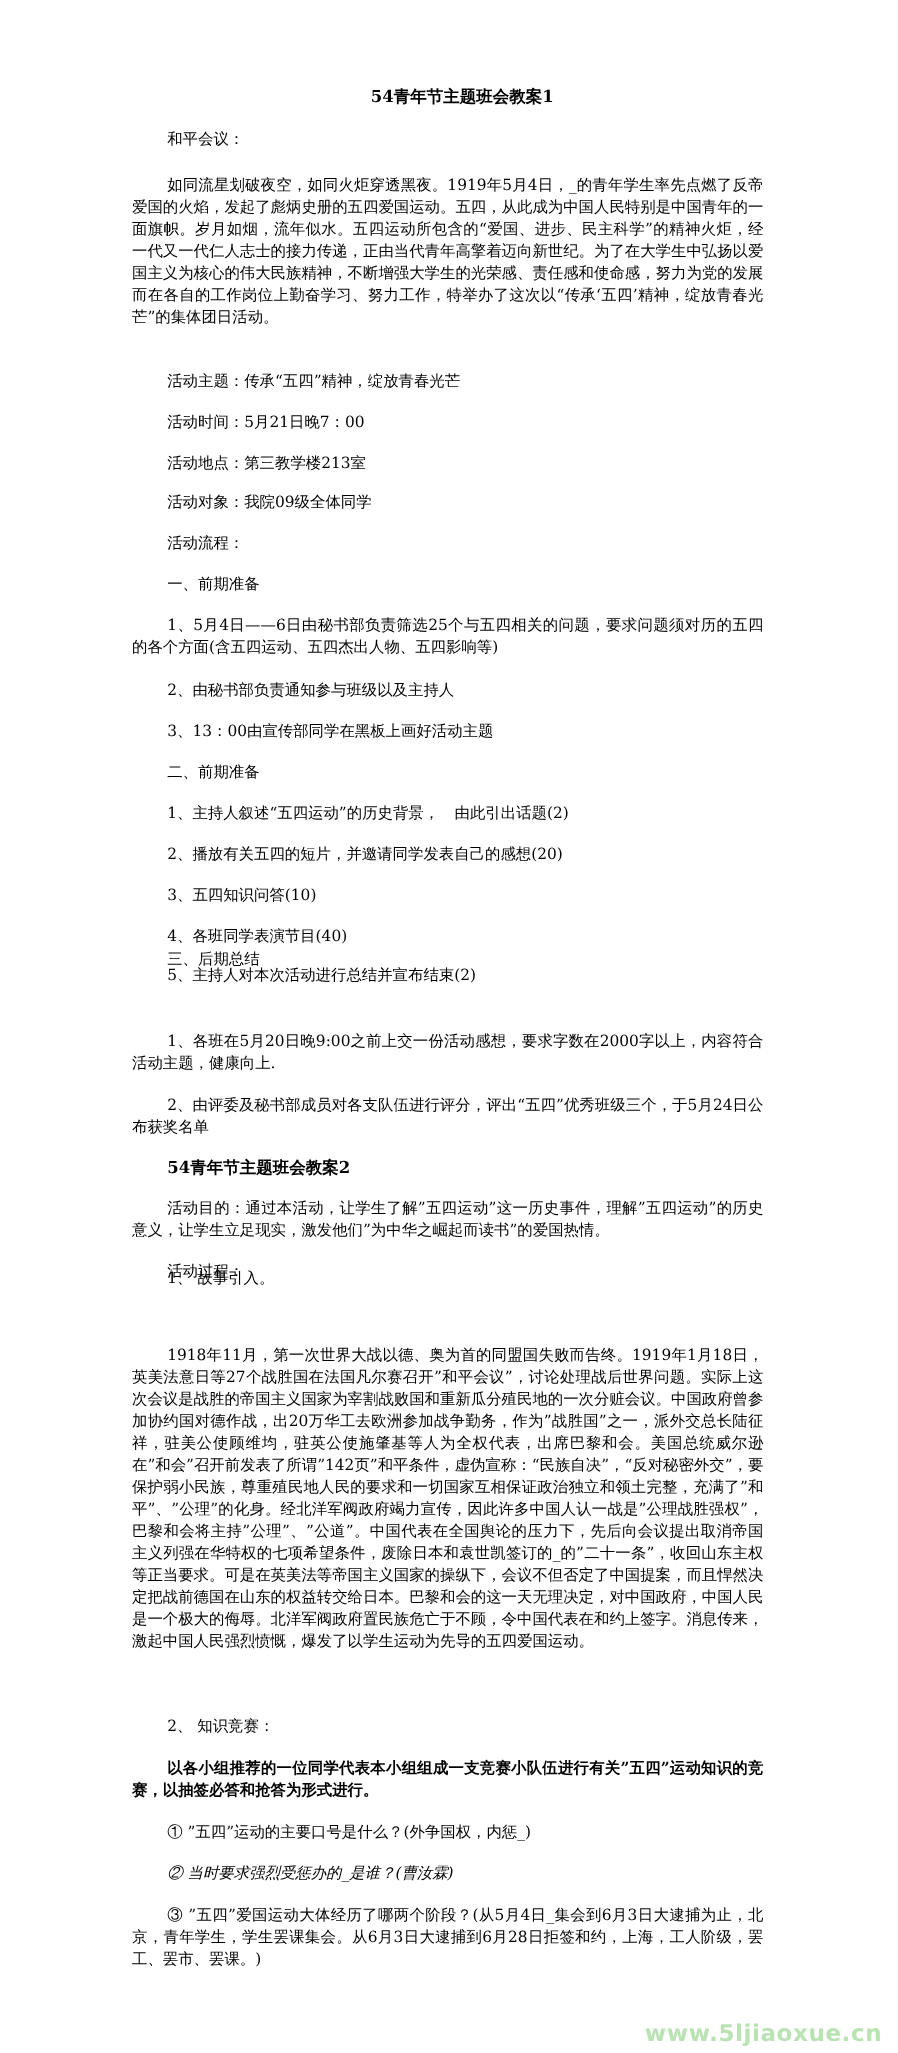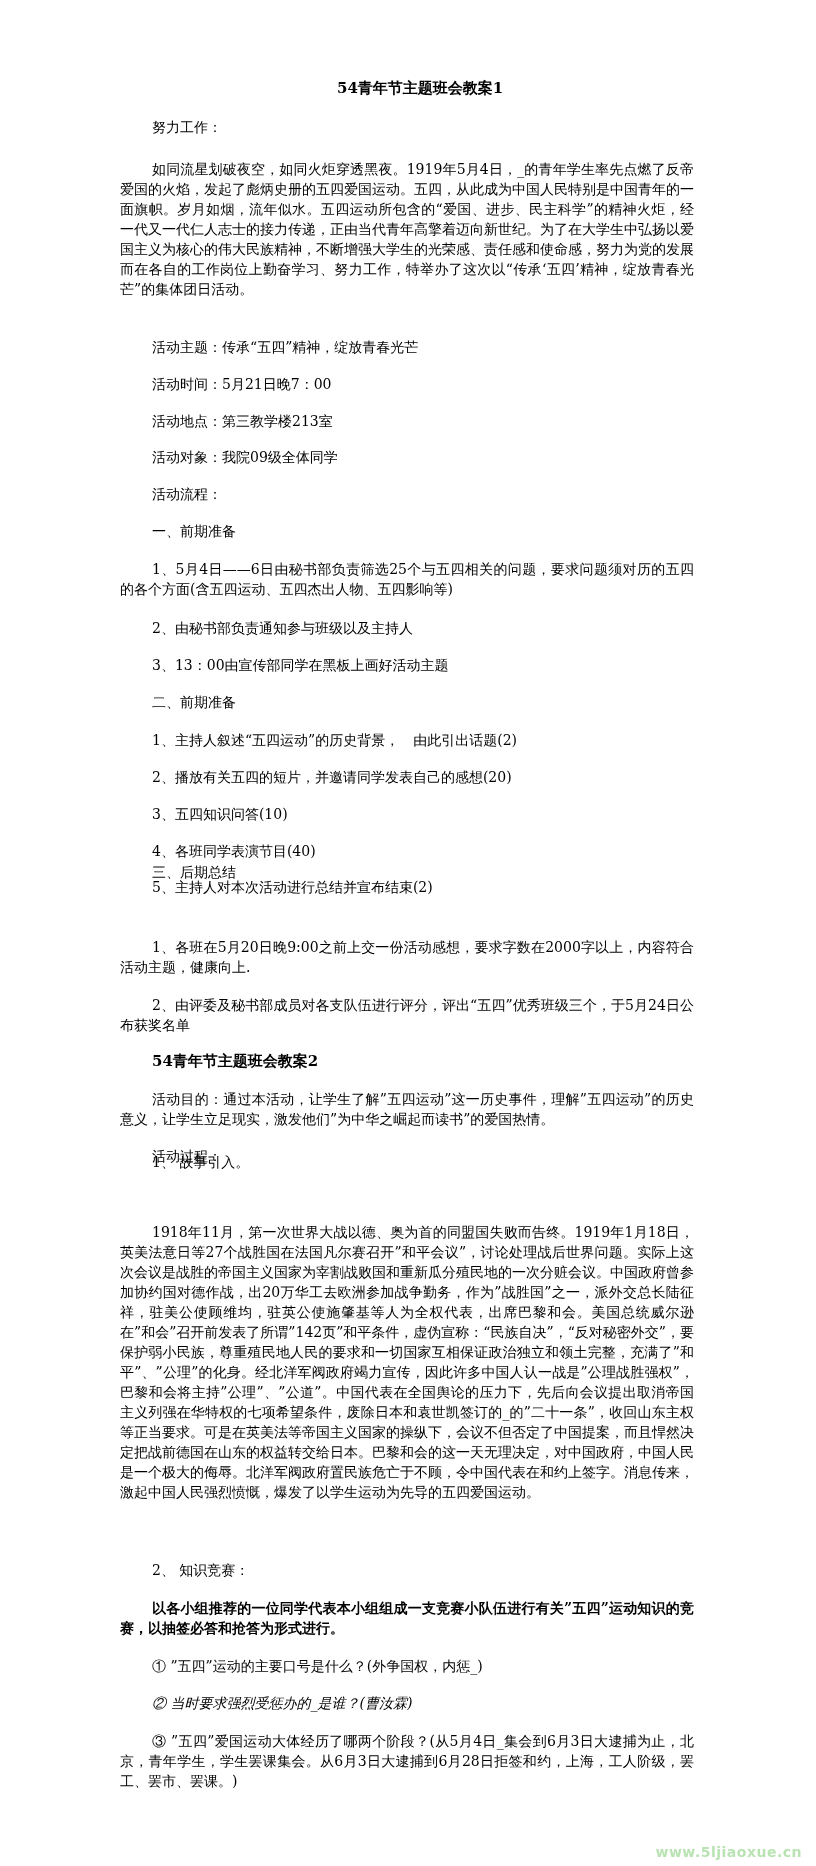--- a/index.html
+++ b/index.html
@@ -4,28 +4,28 @@
 <style>
   html, body { margin: 0; padding: 0; background: #ffffff; }
   body { width: 816px; height: 1866px; position: relative; overflow: hidden;
          font-family: "DejaVu Serif", "Liberation Serif", serif; color: #000; }
   .page { position: absolute; left: 120px; top: 0; width: 574px; }
   .t { position: absolute; left: 0; width: 574px; font-size: 14px; line-height: 20px;
        text-align: justify; margin: 0; }
   .ind { text-indent: 32px; }
   .title { position: absolute; font-weight: bold; font-size: 15px; line-height: 20px; white-space: nowrap; text-align: right; }
   .watermark { position: absolute; right: 14px; bottom: 6px; font-family: "DejaVu Sans", sans-serif;
-               font-size: 14px; font-weight: bold; color: #b9e3b3; letter-spacing: 0.5px; }
+               font-size: 21px; font-weight: bold; color: #b9e3b3; letter-spacing: 0.5px; }
 </style>
 </head>
 <body>
 
 <div class="page">
   <div class="title" style="left:217px; top:78px;">54青年节主题班会教案1</div>
-  <p class="t ind" style="top:117px;">努力工作：</p>
+  <p class="t ind" style="top:117px;">和平会议：</p>
   <p class="t ind" style="top:159px;">如同流星划破夜空，如同火炬穿透黑夜。1919年5月4日，_的青年学生率先点燃了反帝爱国的火焰，发起了彪炳史册的五四爱国运动。五四，从此成为中国人民特别是中国青年的一面旗帜。岁月如烟，流年似水。五四运动所包含的“爱国、进步、民主科学”的精神火炬，经一代又一代仁人志士的接力传递，正由当代青年高擎着迈向新世纪。为了在大学生中弘扬以爱国主义为核心的伟大民族精神，不断增强大学生的光荣感、责任感和使命感，努力为党的发展而在各自的工作岗位上勤奋学习、努力工作，特举办了这次以“传承‘五四’精神，绽放青春光芒”的集体团日活动。</p>
   <p class="t ind" style="top:337px;">活动主题：传承“五四”精神，绽放青春光芒</p>
   <p class="t ind" style="top:374px;">活动时间：5月21日晚7：00</p>
   <p class="t ind" style="top:411px;">活动地点：第三教学楼213室</p>
   <p class="t ind" style="top:447px;">活动对象：我院09级全体同学</p>
   <p class="t ind" style="top:484px;">活动流程：</p>
 
   <p class="t ind" style="top:521px;">一、前期准备</p>
   <p class="t ind" style="top:559px;">1、5月4日——6日由秘书部负责筛选25个与五四相关的问题，要求问题须对历的五四的各个方面(含五四运动、五四杰出人物、五四影响等)</p>
   <p class="t ind" style="top:618px;">2、由秘书部负责通知参与班级以及主持人</p>

